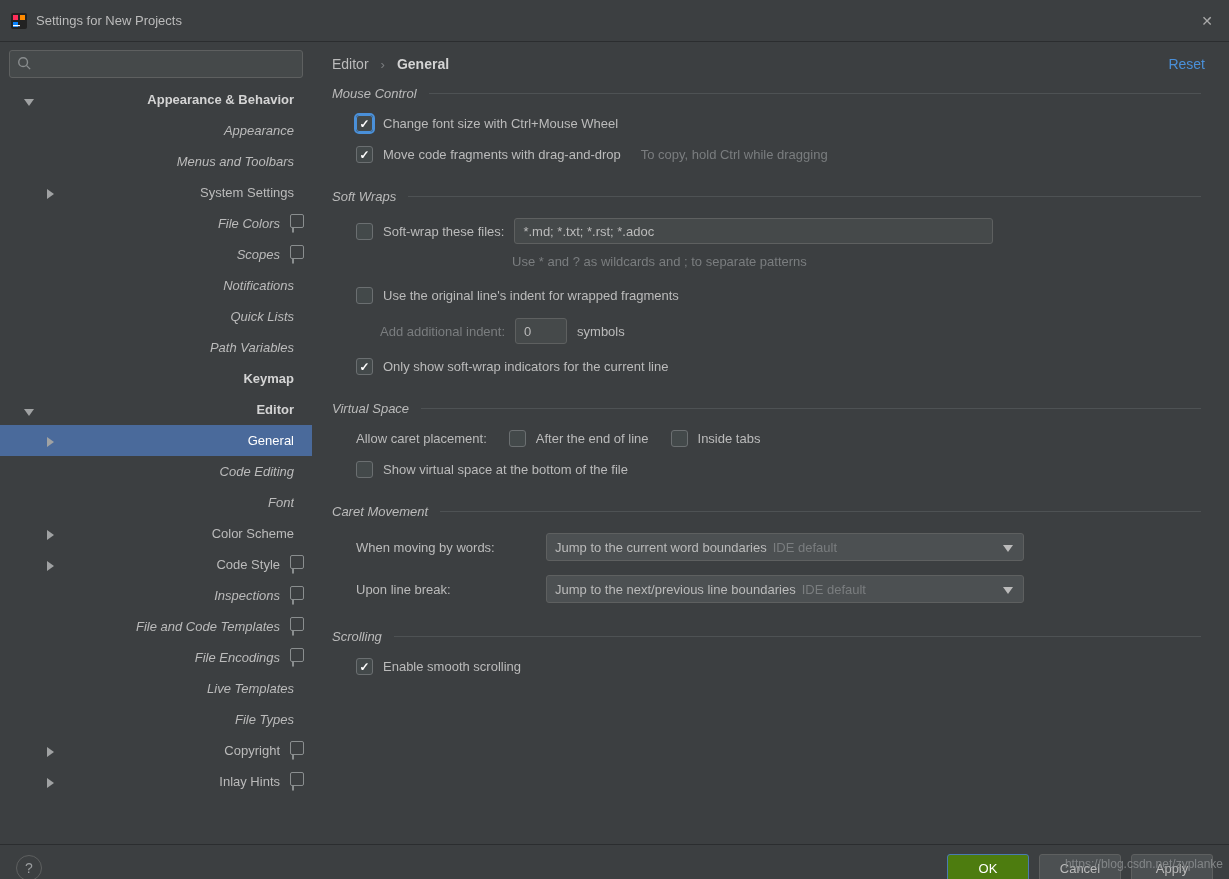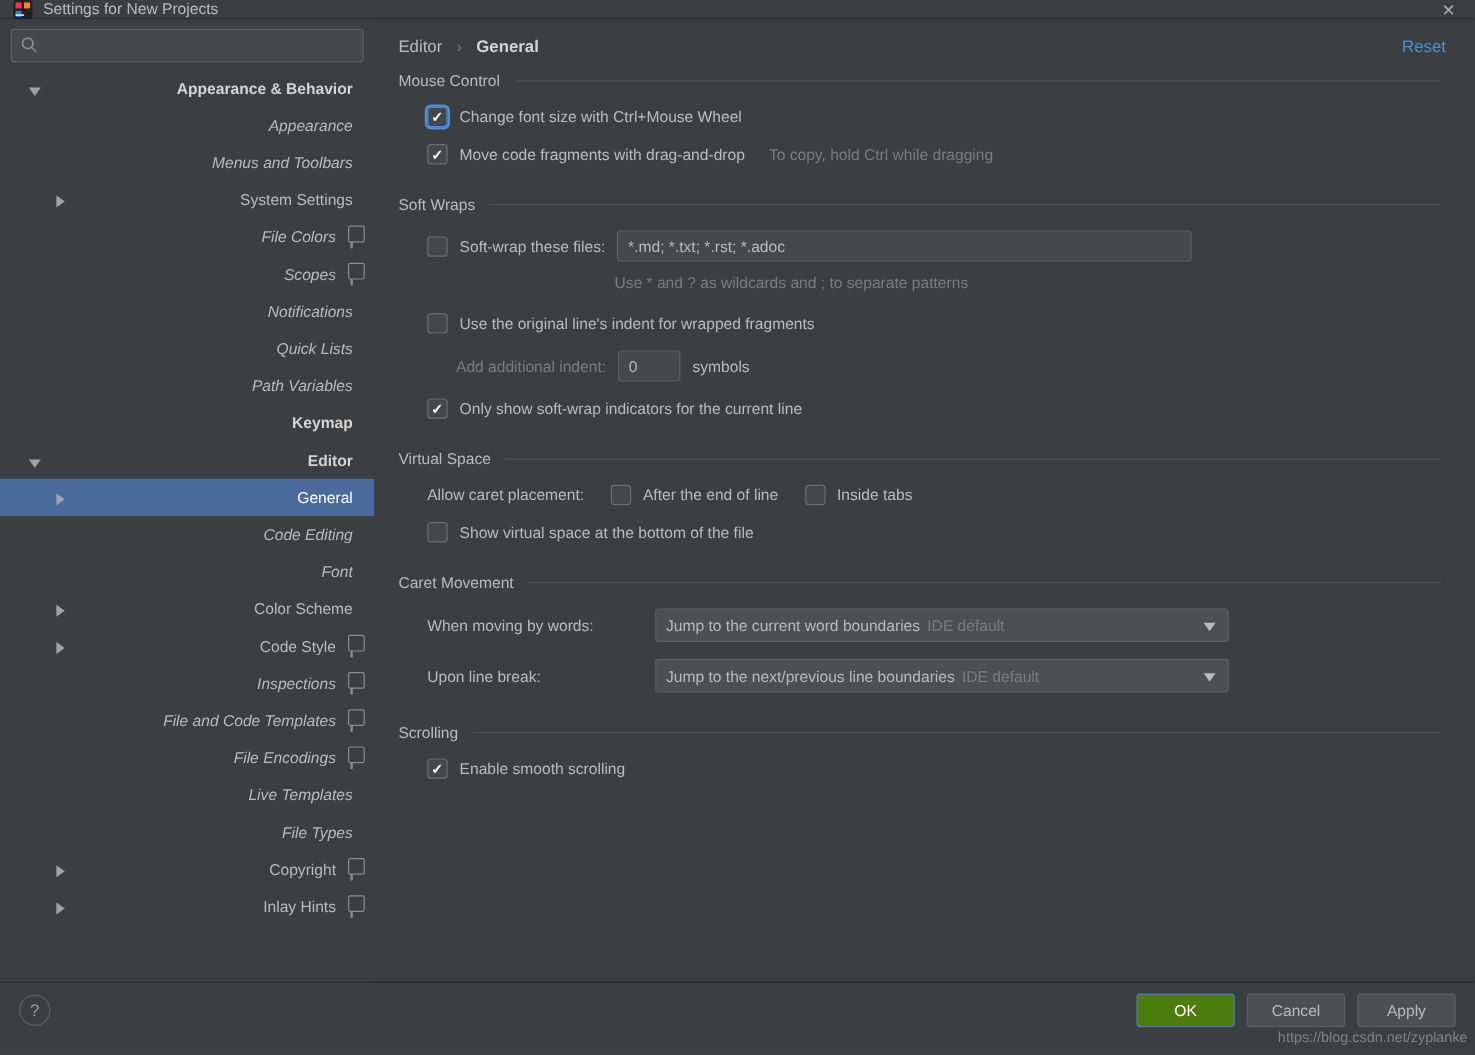--- a/index.html
+++ b/index.html
@@ -1,19 +1,19 @@
 <!DOCTYPE html>
 <html><head>
 <meta charset="utf-8">
 <style>
 * { box-sizing: border-box; margin: 0; padding: 0; font-family: "Segoe UI", Arial, sans-serif; }
 html, body { width: 1229px; height: 879px; background: #3c3f41; color: #bbbbbb; font-size: 13px; overflow: hidden; }
 
 
-.titlebar { height: 16px; background: #3c3f41; display: flex; align-items: center; padding: 0 10px; border-bottom: 1px solid #2b2d2f; }
+.titlebar { height: 42px; background: #3c3f41; display: flex; align-items: center; padding: 0 10px; border-bottom: 1px solid #2b2d2f; }
 .titlebar .logo { width: 18px; height: 18px; margin-right: 8px; }
 .titlebar .title { flex: 1; color: #bbbbbb; font-size: 13px; }
 .titlebar .close { color: #aaaaaa; cursor: pointer; font-size: 14px; padding: 2px 6px; }
 
 
 .body { display: flex; height: calc(100% - 30px - 47px); }
 
 
 .sidebar { width: 312px; background: #3c3f41; display: flex; flex-direction: column; padding: 8px 9px 0 9px; }
 .search-wrap { position: relative; margin-bottom: 6px; }
@@ -50,21 +50,21 @@
 .breadcrumb .crumb { color: #bbbbbb; font-size: 14px; }
 .breadcrumb .crumb.last { font-weight: 600; color: #d4d4d4; }
 .breadcrumb .sep { color: #7a7d7f; }
 .reset-link { margin-left: auto; color: #4a90d9; font-size: 14px; cursor: pointer; }
 
 .content { flex: 1; overflow-y: auto; padding-right: 4px; }
 .content::-webkit-scrollbar { width: 10px; }
 .content::-webkit-scrollbar-thumb { background: #5a5d5f; }
 
 .section { margin-bottom: 26px; }
-.section-header { display: flex; align-items: center; gap: 12px; margin-bottom: 14px; }
+.section-header { display: flex; align-items: center; gap: 12px; margin-bottom: 14px; font-style: italic; }
 .section-title { color: #bbbbbb; font-size: 13px; white-space: nowrap; }
 .section-sep { flex: 1; height: 1px; background: #4e5254; }
 
 .row { display: flex; align-items: center; margin-bottom: 14px; padding-left: 24px; }
 .row.indent2 { padding-left: 48px; }
 
 .checkbox { width: 17px; height: 17px; border: 1px solid #6b6f71; border-radius: 3px; margin-right: 10px; display: inline-flex; align-items: center; justify-content: center; background: #43494a; flex-shrink: 0; cursor: pointer; }
 .checkbox.checked { background: #43494a; }
 .checkbox.checked::after { content: "✓"; color: #ffffff; font-size: 12px; font-weight: bold; line-height: 1; }
 .checkbox.focused { outline: 2px solid #4a90d9; outline-offset: 0; border-color: #4a90d9; }

